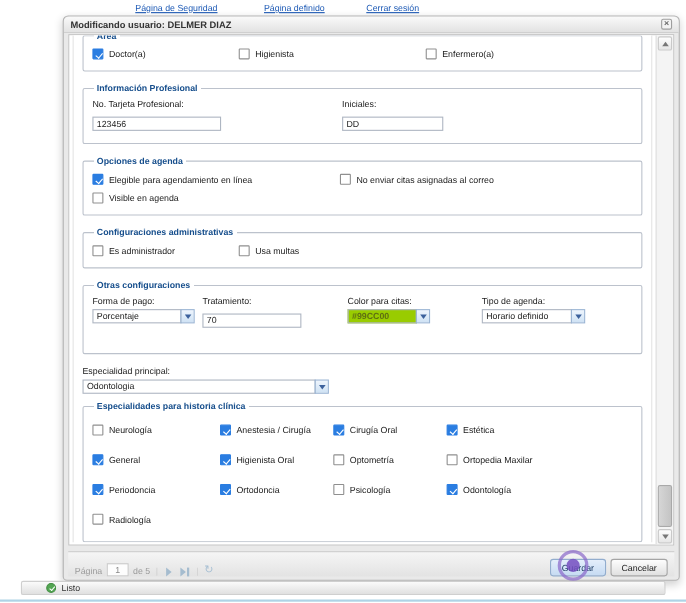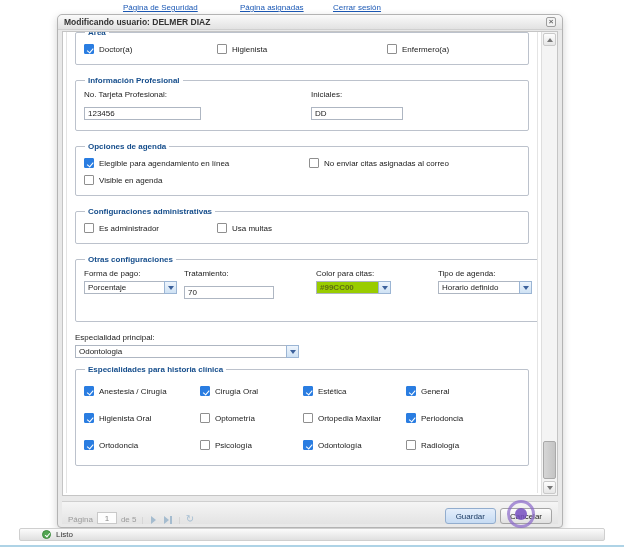--- a/index.html
+++ b/index.html
@@ -5,21 +5,21 @@
   * { box-sizing: border-box; margin: 0; padding: 0; }
   html,body { width:624px; height:548px; background:#fff; overflow:hidden;
     font-family:"Liberation Sans", sans-serif; position:relative; }
 
   
   .top-links { position:absolute; left:0; top:0; width:624px; height:14px; background:#fff; }
   .top-links a { position:absolute; top:3px; font-size:8px; color:#1c59b5; text-decoration:underline; cursor:pointer; }
   .lnk-sec { left:123px; } .lnk-main { left:240px; } .lnk-out { left:333px; }
 
   
-  .dialog { position:absolute; left:57px; top:14px; width:506px; height:514px;
+  .dialog { position:absolute; left:57px; top:14px; width:561px; height:514px;
     background:#e9e9e9; border:1px solid #b3b3b3; border-radius:5px 5px 4px 4px;
     box-shadow:0 3px 8px rgba(0,0,0,0.18); }
   .dlg-header { height:15px; display:flex; align-items:center; padding:0 6px;
     font-size:8.5px; font-weight:bold; color:#333;
     background:linear-gradient(#fafafa,#e2e2e2); border-bottom:1px solid #cfcfcf;
     border-radius:5px 5px 0 0; }
   .dlg-close { margin-left:auto; width:10px; height:10px; border:1px solid #9e9e9e; border-radius:2px;
     background:#f2f2f2; color:#666; font-size:8px; font-weight:bold; line-height:8px;
     display:flex; align-items:center; justify-content:center; cursor:pointer; }
 
@@ -106,21 +106,21 @@
     border-left:1.2px solid #fff; border-bottom:1.2px solid #fff; transform:rotate(-50deg); }
   .status-text { font-size:8px; color:#333; }
 
   .bottom-line { position:absolute; left:0; top:545px; width:624px; height:2px; background:#aed3e6; }
 </style>
 </head>
 <body>
 
 <div class="top-links">
   <a class="lnk-sec">Página de Seguridad</a>
-  <a class="lnk-main">Página asignadas</a>
+  <a class="lnk-main">Página definido</a>
   <a class="lnk-out">Cerrar sesión</a>
 </div>
 
 <div class="dialog">
   <div class="dlg-header">
     <span>Modificando usuario: DELMER DIAZ</span>
     <span class="dlg-close">×</span>
   </div>
 
   <div class="dlg-body">
@@ -235,20 +235,24 @@
           <span class="val" style="width:212px">Odontologia</span>
           <span class="trig">
               <span class="trig-arrow"></span>
             </span>
         </div>
       </div>
 
       <fieldset>
         <legend>Especialidades para historia clínica</legend>
         <div class="grid-esp">
+          <div class="check-item">
+            <span class="cb"></span>
+            <span>Neurología</span>
+          </div>
           <div class="check-item">
             <span class="cb checked"></span>
             <span>Anestesia / Cirugía</span>
           </div>
           <div class="check-item">
             <span class="cb checked"></span>
             <span>Cirugía Oral</span>
           </div>
           <div class="check-item">
             <span class="cb checked"></span>

